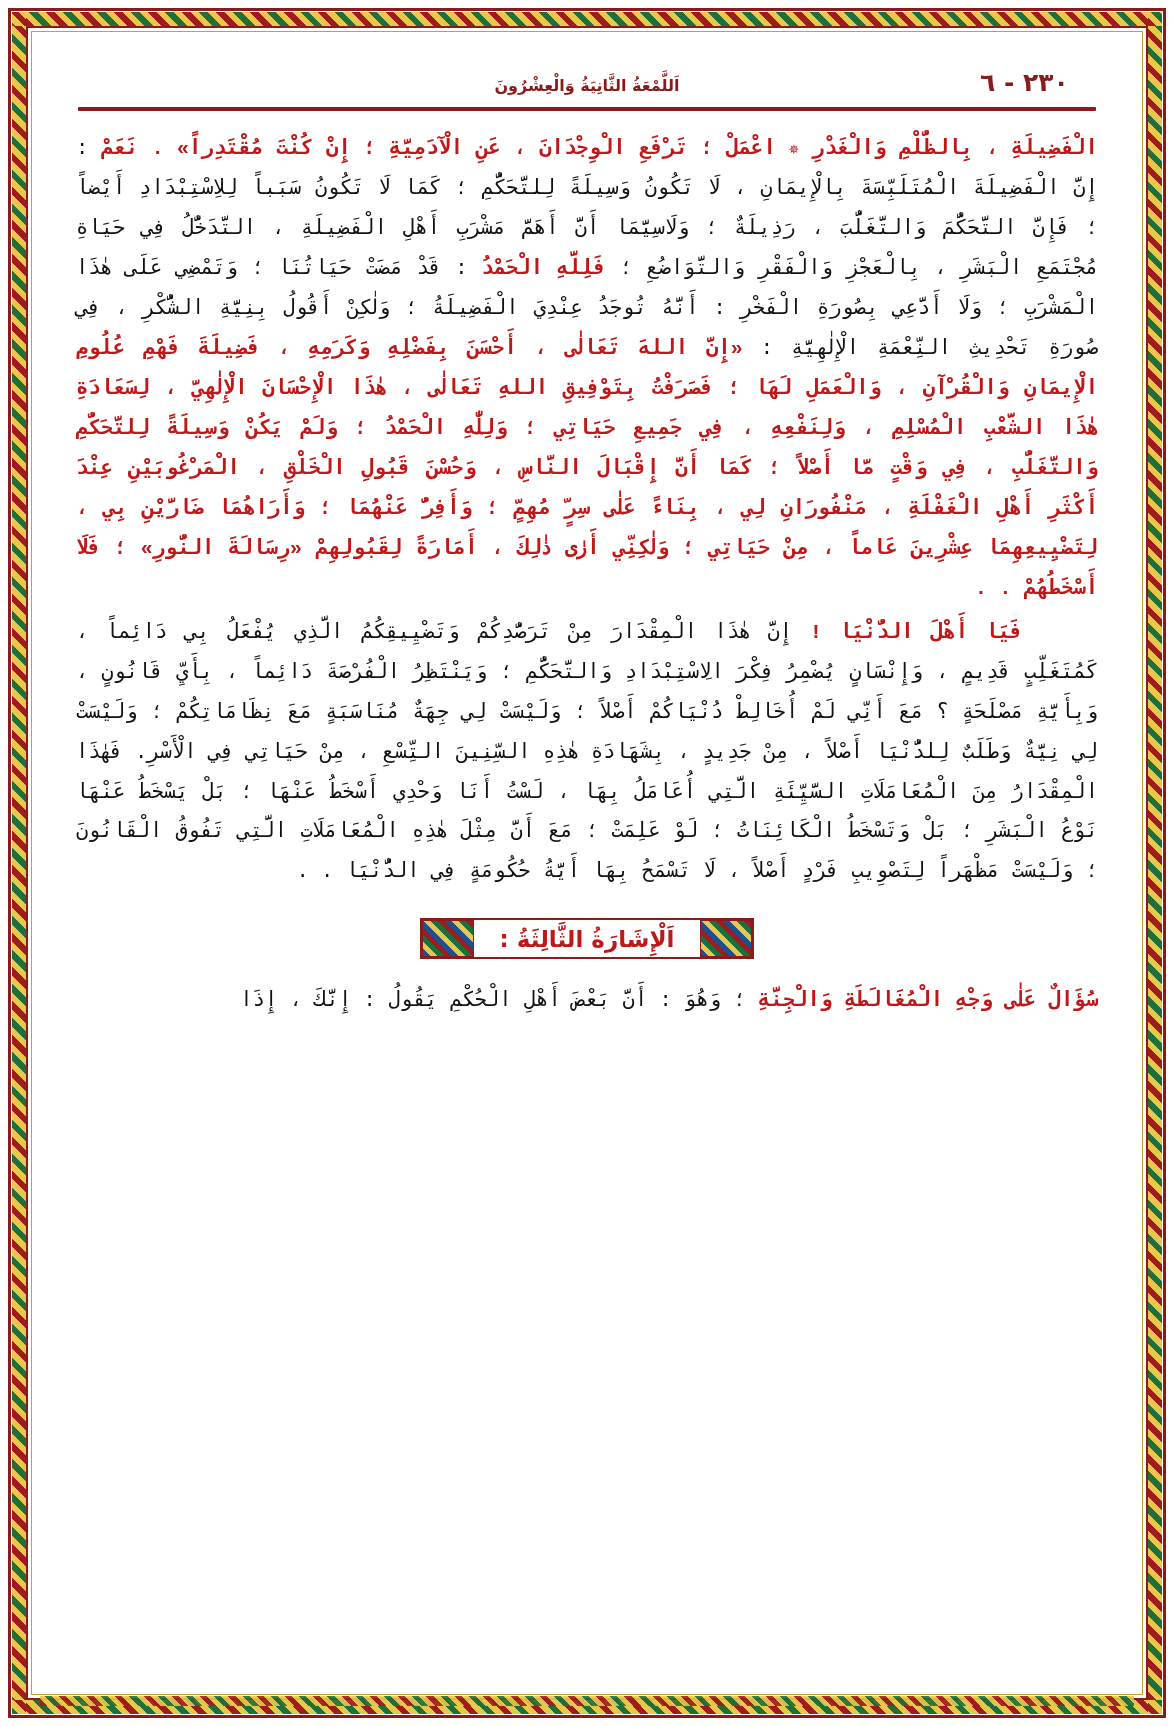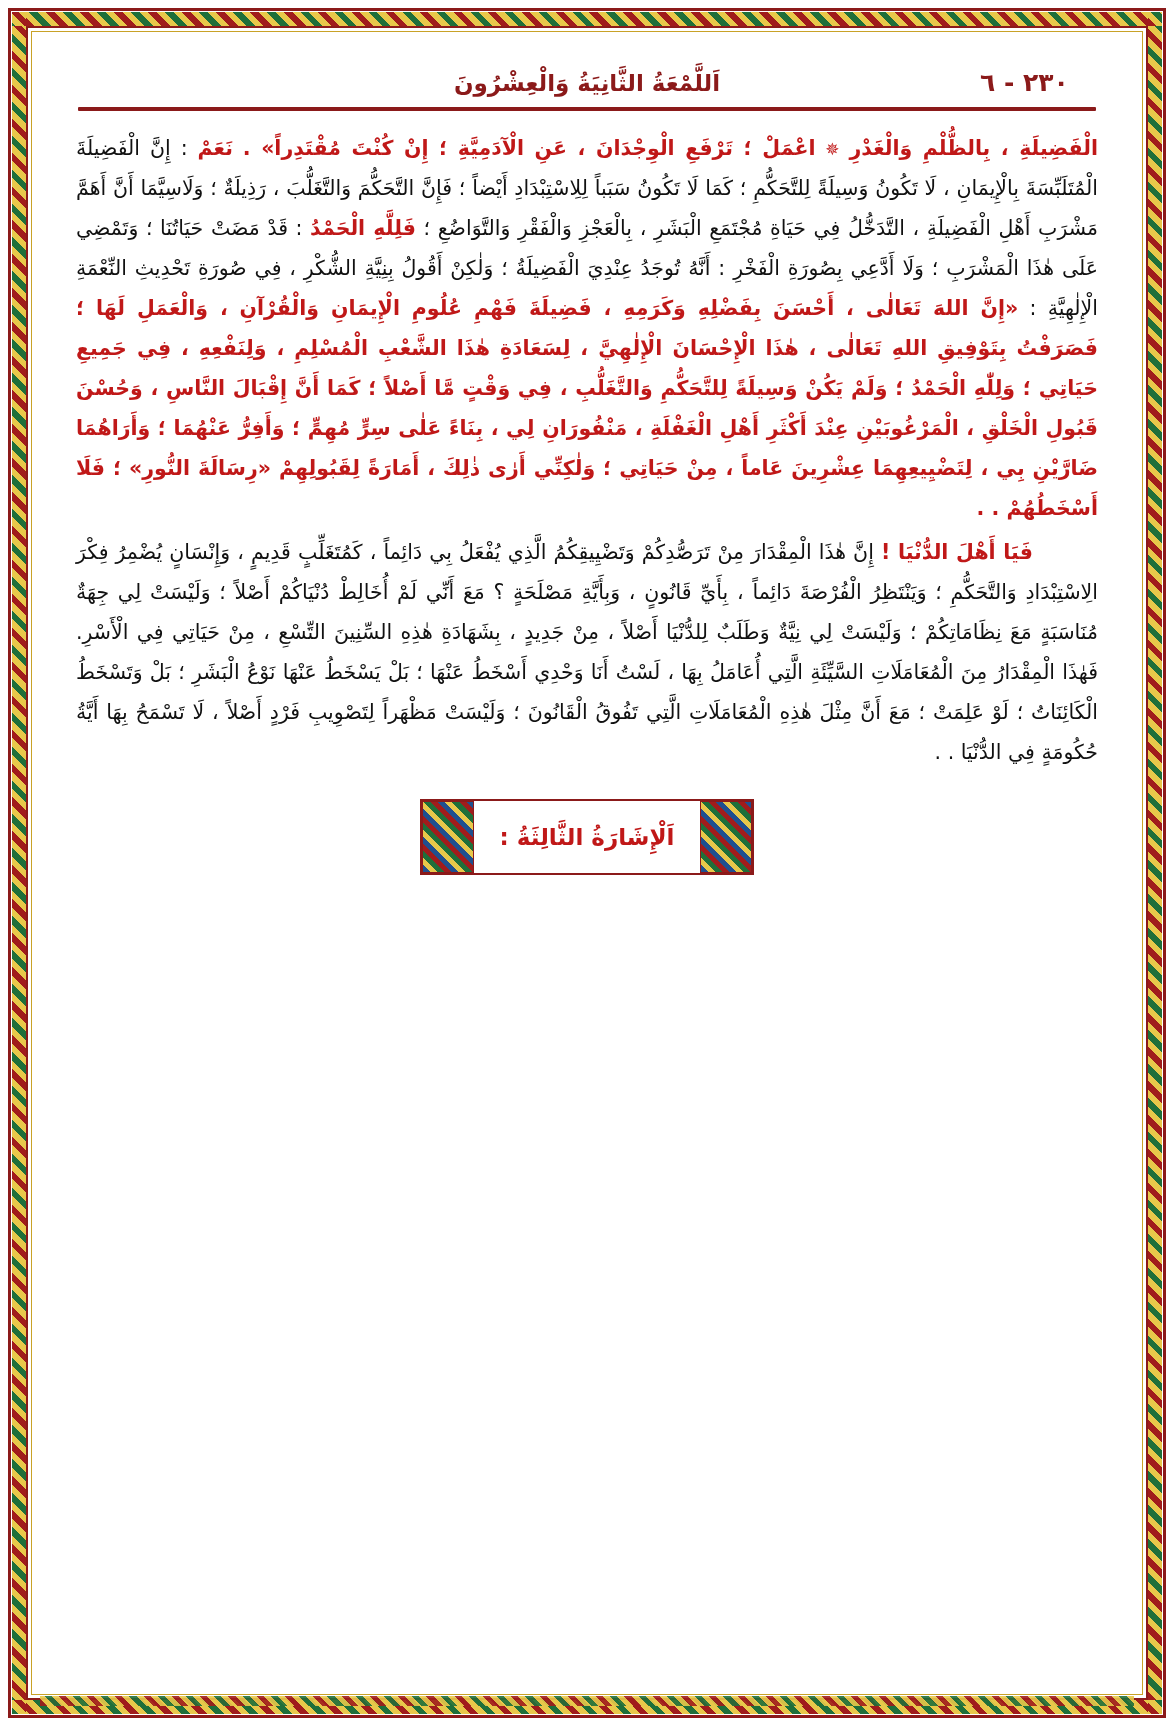--- a/index.html
+++ b/index.html
@@ -64,21 +64,21 @@
   
   .header {
     display: flex;
     align-items: baseline;
     justify-content: space-between;
     padding: 0 14px 0 14px;
     margin-bottom: 10px;
   }
   .header-title {
     color: #8b1a1a;
-    font-size: 23px;
+    font-size: 16px;
     font-weight: bold;
     letter-spacing: 0;
     flex: 1;
     text-align: center;
   }
   .header-page {
     color: #8b1a1a;
     font-size: 25px;
     font-weight: bold;
     min-width: 110px;
@@ -94,39 +94,40 @@
 
   
   .para {
     font-size: 20.5px;
     line-height: 1.95;
     text-align: justify;
     text-justify: inter-word;
     color: #111111;
     margin: 0 6px 0 6px;
     direction: rtl;
+    font-family: Liberation Mono, monospace;
   }
   .para + .para { margin-top: 4px; }
   .red { color: #c01818; font-weight: bold; }
   .black { color: #111111; }
   .indent { display: inline-block; width: 58px; }
   .flower { color: #c01818; font-size: 17px; }
 
   
   .heading-wrap {
     display: flex;
     justify-content: center;
     margin: 26px 0 22px 0;
   }
   .heading-box {
     display: flex;
     align-items: stretch;
     border: 2px solid #8b1a1a;
     background: #ffffff;
-    height: 76px;
+    height: 41px;
     box-sizing: border-box;
   }
   .heading-orn {
     width: 52px;
     background-image:
       repeating-linear-gradient(45deg,
         #1f4f8f 0px, #1f4f8f 5px,
         #e8c84a 5px, #e8c84a 10px,
         #1f6f3a 10px, #1f6f3a 15px,
         #a01c1c 15px, #a01c1c 20px);
@@ -194,17 +195,21 @@
     </p>
 
     <div class="heading-wrap">
       <div class="heading-box">
         <div class="heading-orn"></div>
         <div class="heading-text">اَلْإِشَارَةُ الثَّالِثَةُ :</div>
         <div class="heading-orn"></div>
       </div>
     </div>
 
+    <p class="para">
+      <span class="red">سُؤَالٌ عَلٰى وَجْهِ الْمُغَالَطَةِ وَالْجِنَّةِ</span>
+      <span class="black"> ؛ وَهُوَ : أَنَّ بَعْضَ أَهْلِ الْحُكْمِ يَقُولُ : إِنَّكَ ، إِذَا</span>
+    </p>
 
   </div>
 
   <div class="bottom-strip"></div>
 </div>
 
 </body></html>

